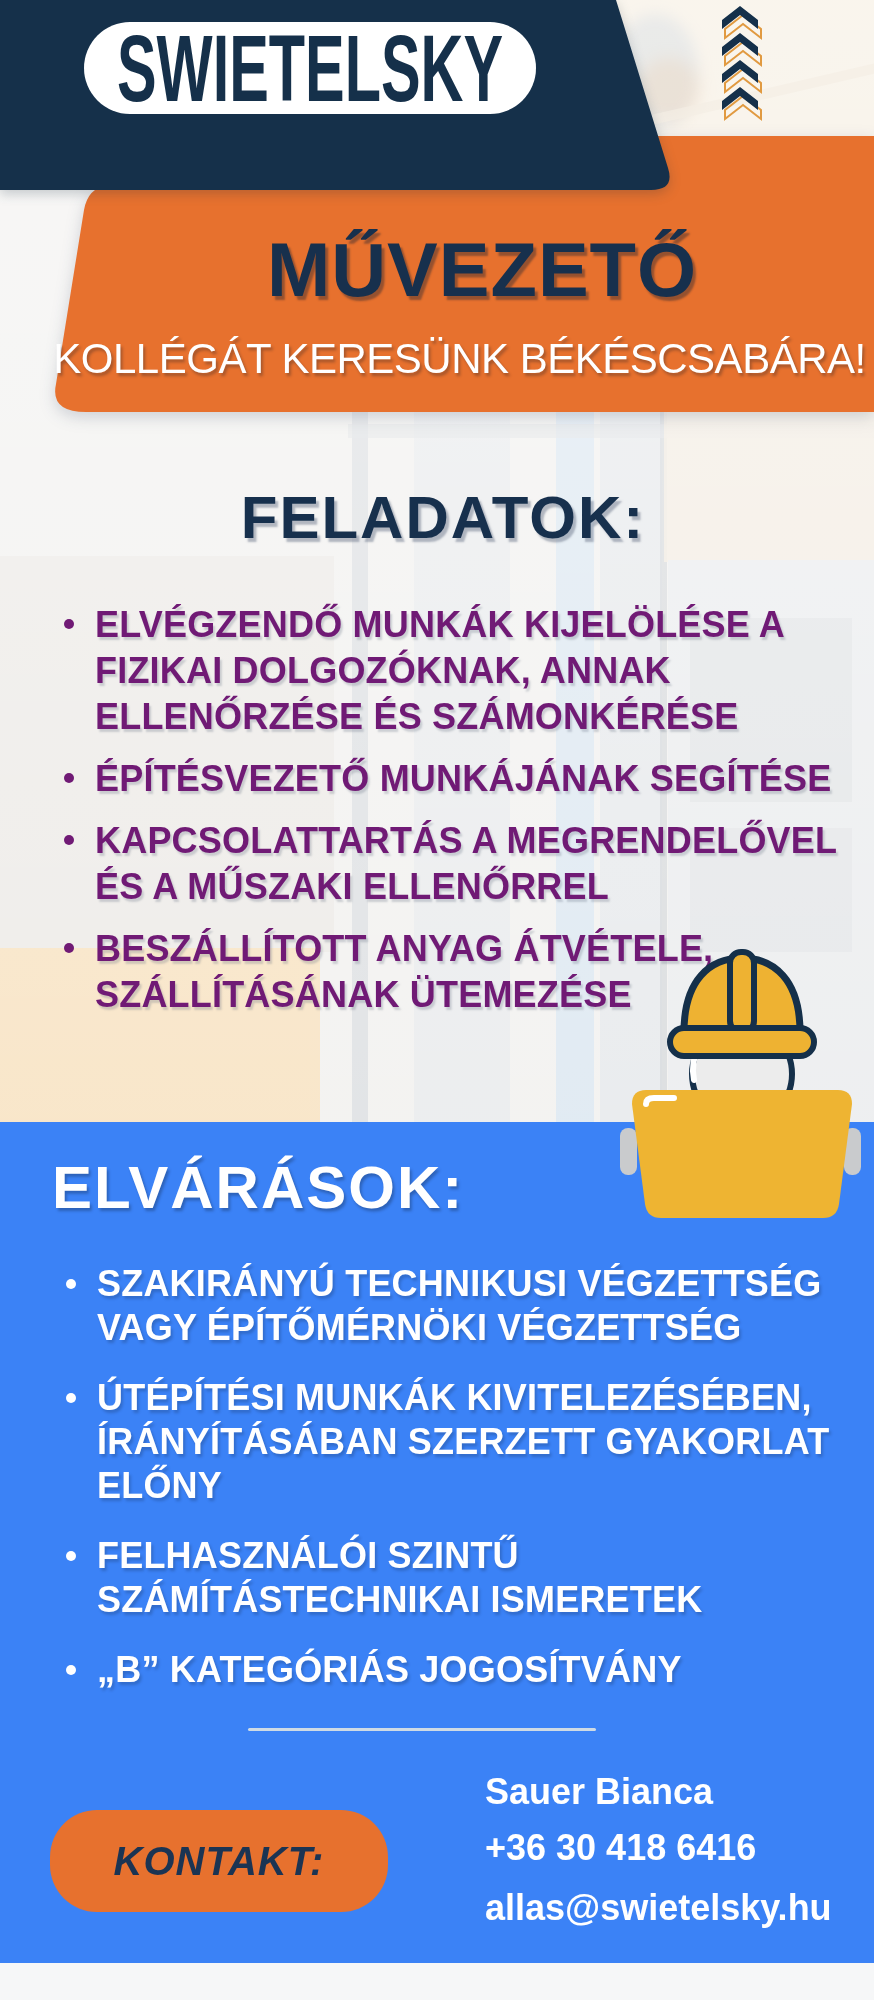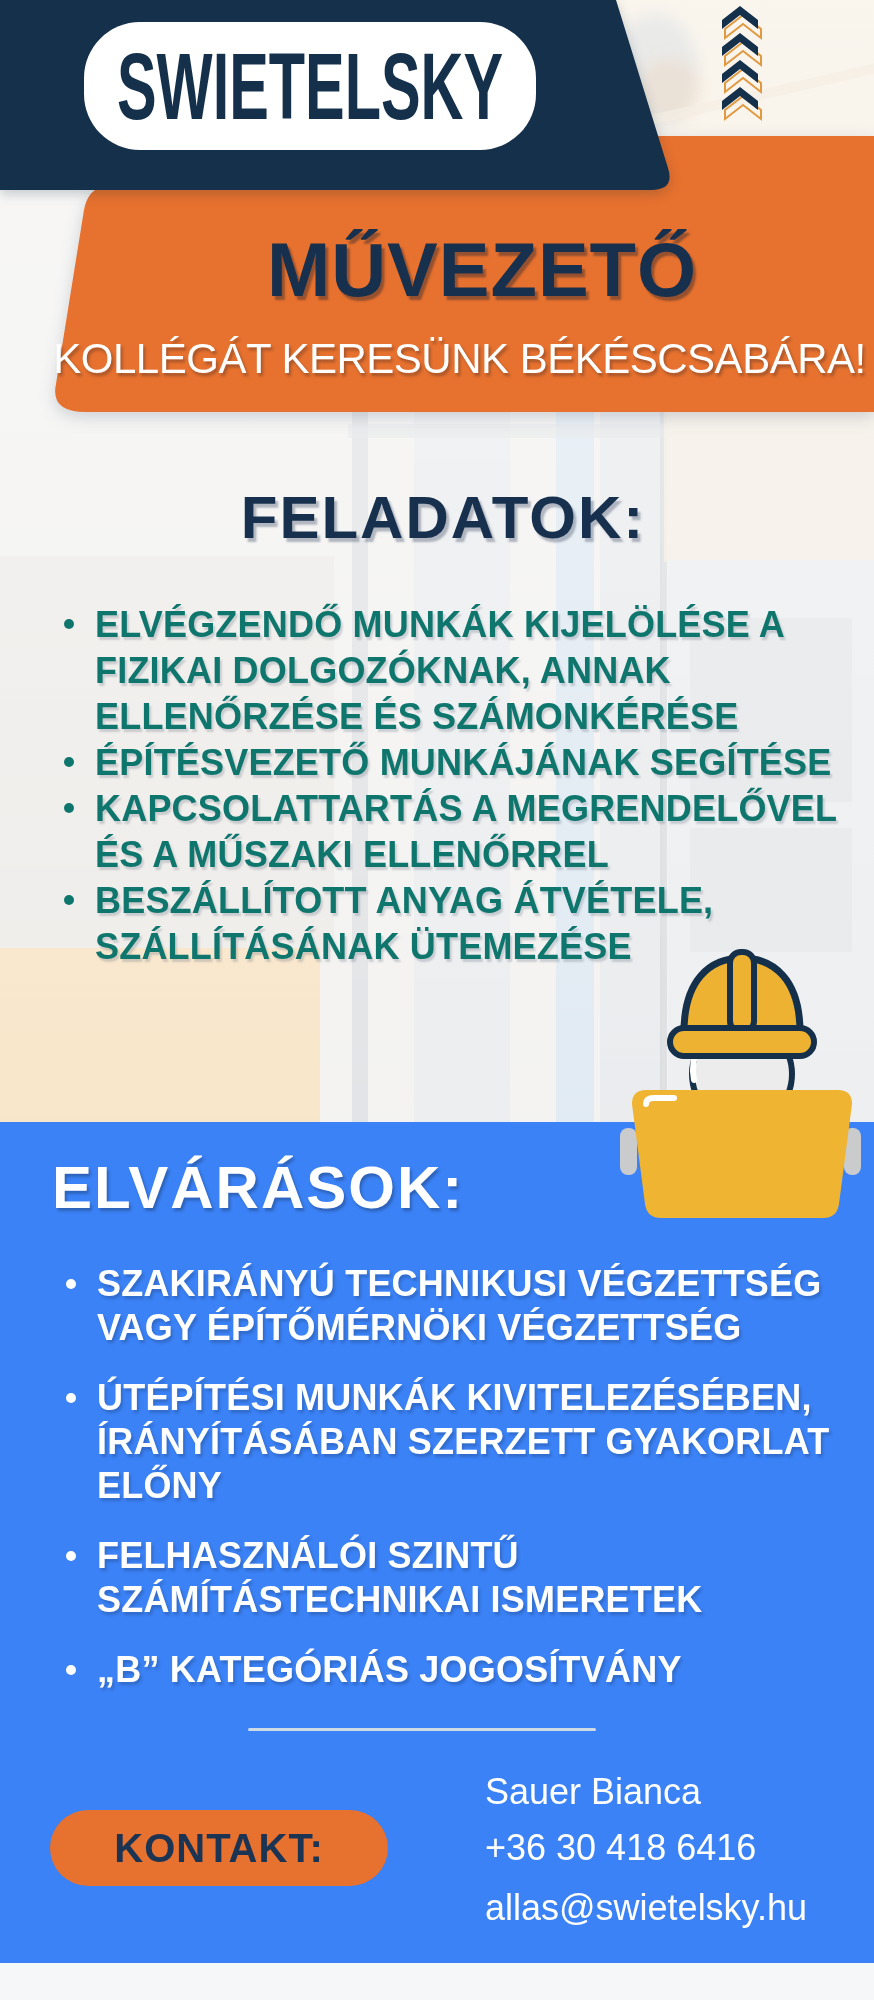--- a/index.html
+++ b/index.html
@@ -27,57 +27,57 @@
   .ph-left-tex{left:0;top:556px;width:334px;height:396px;background:#e9e6e2;}
   .ph-peach{left:0;top:948px;width:320px;height:174px;background:#f6ddb6;}
   .ph-wash{left:0;top:0;width:874px;height:1122px;
            background:linear-gradient(180deg,rgba(255,255,255,.55),rgba(255,255,255,.28));}
 
   
   .svg-layer{left:0;top:0;z-index:2;}
   .banner-svg{z-index:2;}
   .header-svg{z-index:3;}
 
-  .logo-pill{left:84px;top:22px;width:452px;height:128px;background:#ffffff;border-radius:56px;
+  .logo-pill{left:84px;top:22px;width:452px;height:92px;background:#ffffff;border-radius:56px;
              z-index:4;display:flex;align-items:center;justify-content:center;}
   .chevrons{left:700px;top:2px;z-index:4;}
 
   .hero-title{left:90px;top:232px;width:784px;text-align:center;z-index:6;
               font-size:76px;font-weight:bold;letter-spacing:1px;color:#17304d;line-height:1;
               text-shadow:3px 4px 2px rgba(15,30,50,.38);}
   .hero-subtitle{left:45px;top:338px;width:829px;text-align:center;z-index:6;
               font-size:42px;font-weight:normal;letter-spacing:-0.5px;color:#ffffff;line-height:1;
               text-shadow:2px 3px 3px rgba(10,20,35,.3);}
 
   
   .tasks-heading{left:0;top:488px;width:886px;text-align:center;z-index:5;
               font-size:60px;font-weight:bold;letter-spacing:2px;color:#17304d;line-height:1;
               text-shadow:3px 4px 2px rgba(110,120,140,.5);}
   ul.blist{list-style:none;margin:0;padding:0;display:flex;flex-direction:column;z-index:5;}
   ul.blist li{position:relative;padding-left:33px;font-weight:bold;white-space:pre-line;}
   ul.blist li::before{content:"";position:absolute;left:2px;top:17px;width:10px;height:10px;
               border-radius:50%;background:currentColor;}
-  .tasks-list{left:62px;top:602px;width:780px;color:#0f766e;
+  .tasks-list{left:62px;top:602px;width:780px;gap:16px;color:#701a75;
               font-size:36px;line-height:46px;letter-spacing:.2px;
               text-shadow:2px 3px 2px rgba(100,110,130,.28);}
 
   
   .navy-section{left:0;top:1122px;width:874px;height:841px;background:#3b82f6;z-index:1;}
   .req-heading{position:absolute;left:52px;top:36px;
               font-size:60px;font-weight:bold;letter-spacing:2px;color:#ffffff;line-height:1;
               text-shadow:2px 3px 3px rgba(0,0,0,.25);}
   .req-list{position:absolute;left:64px;top:140px;width:790px;gap:26px;color:#ffffff;
               font-size:36px;line-height:44px;letter-spacing:.2px;
               text-shadow:2px 3px 3px rgba(0,0,0,.18);}
   .divider{position:absolute;left:248px;top:606px;width:348px;height:3px;background:#cfdbe4;border-radius:2px;}
-  .contact-button{position:absolute;left:50px;top:688px;width:338px;height:76px;border-radius:47px;
-              background:#e7712e;display:flex;align-items:center;justify-content:center;}
+  .contact-button{position:absolute;left:50px;top:688px;width:338px;height:102px;border-radius:47px;
+              background:#e7712e;display:flex;align-items:center;justify-content:center;font-style:italic;}
   .contact-button span{font-size:40px;font-weight:bold;letter-spacing:1px;color:#1b3453;}
   .contact-name,.contact-phone,.contact-email{position:absolute;left:485px;color:#ffffff;
-              font-size:36px;font-weight:normal;line-height:44px;}
+              font-size:36px;font-weight:bold;line-height:44px;}
   .contact-name{top:648px;}
   .contact-phone{top:704px;text-align:right;}
   .contact-email{top:764px;}
 
   .worker-icon{left:598px;top:940px;z-index:7;}
   .bottom-strip{left:0;top:1963px;width:874px;height:37px;background:#f6f7f8;z-index:2;}
 </style>
 </head>
 <body>
 

